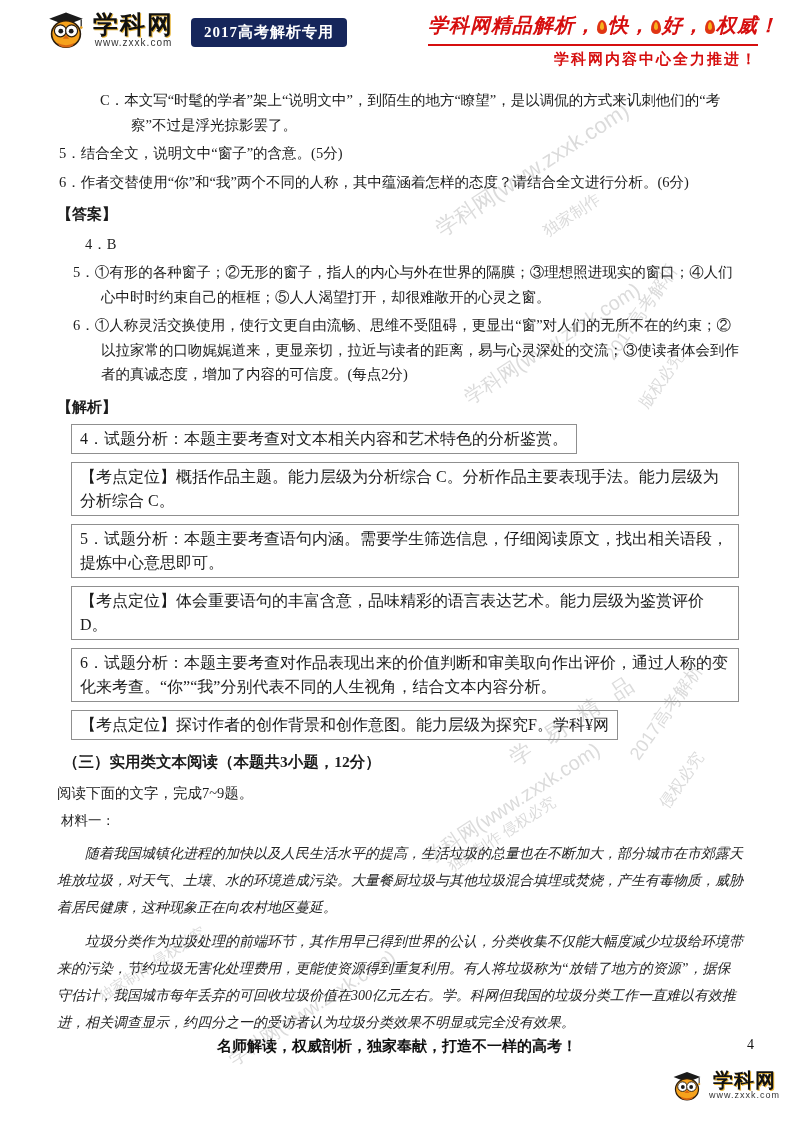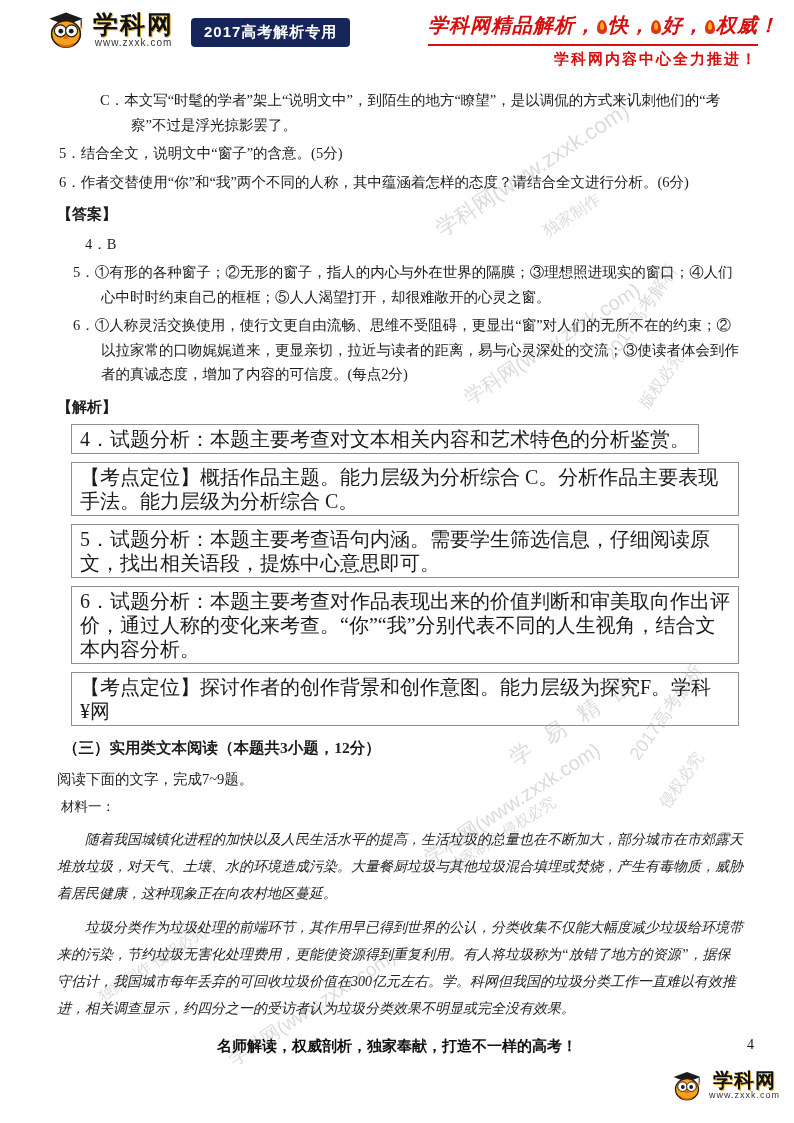--- a/index.html
+++ b/index.html
@@ -7,40 +7,40 @@
   body { font-family:"Liberation Serif","DejaVu Serif",serif; color:#1c1c1c; position:relative; overflow:hidden; }
   .page { position:absolute; inset:0; background:#ffffff; }
 
   
   .header { position:absolute; top:8px; left:46px; right:36px; height:74px; }
   .logo-left { position:absolute; left:0; top:2px; display:flex; align-items:flex-end; gap:7px; }
   .logo-text { display:flex; flex-direction:column; align-items:center; line-height:1.05; padding-bottom:2px; }
   .logo-name { font-family:"Liberation Sans","DejaVu Sans",sans-serif; font-size:25px; font-weight:bold; color:#111;
                text-shadow:1px 1px 0 #e8b63c; letter-spacing:2px; }
   .logo-url  { font-family:"Liberation Sans","DejaVu Sans",sans-serif; font-size:10px; color:#333; letter-spacing:1px; }
-  .banner { background:#16265b; color:#ffffff; font-family:Liberation Sans, sans-serif;
+  .banner { background:#16265b; color:#ffffff; font-family:Liberation Serif, serif;
             font-size:15px; font-weight:bold; padding:5px 13px; border-radius:4px; margin:0 0 3px 10px; letter-spacing:1px; }
   .header-right { position:absolute; right:0; top:4px; width:330px; text-align:right; }
   .slogan-main { color:#d60f0f; font-size:20px; font-weight:bold; font-style:italic; letter-spacing:1px; white-space:nowrap; }
   .flame { display:inline-block; width:10px; height:14px; background:#e03514; margin:0 1px;
            border-radius:50% 50% 50% 50% / 68% 68% 32% 32%; position:relative; vertical-align:-2px; }
   .flame::after { content:""; position:absolute; left:3px; top:2px; width:4px; height:8px; background:#f7b21c;
                   border-radius:50% 50% 50% 50% / 70% 70% 30% 30%; }
   .red-line { border-top:2px solid #d60f0f; margin:5px 0 4px 0; }
   .slogan-sub { color:#d60f0f; font-size:15px; font-weight:bold; letter-spacing:2px; }
 
   
   .content { position:absolute; top:88px; left:57px; width:686px; }
   .content p { font-size:14.5px; line-height:24.5px; margin:0 0 4px 0; }
   p.opt  { padding-left:74px; text-indent:-31px; }
   p.q    { padding-left:18px; text-indent:-16px; }
   p.label{ font-weight:bold; font-size:15px; margin:8px 0 5px 0; }
   p.ans  { margin-left:28px; }
   p.ans-hang { padding-left:44px; text-indent:-28px; }
-  p.box  { border:1px solid #8f8f8f; padding:2px 8px; margin:2px 0 8px 14px; width:fit-content; max-width:668px; font-size:20px; line-height:24px; }
+  p.box  { border:1px solid #8f8f8f; padding:2px 8px; margin:2px 0 8px 14px; width:fit-content; max-width:668px; font-size:16px; line-height:24px; }
   p.section-title { font-weight:bold; font-size:15.5px; margin:10px 0 6px 6px; }
   p.plain { margin-left:0; }
   p.material-label { font-size:13.5px; margin:4px 0 6px 4px; color:#222; }
   p.material { font-style:italic; font-size:14px; line-height:27px; text-indent:2em; color:#222; margin-bottom:7px; }
 
   
   .footer-slogan { position:absolute; top:1037px; left:0; width:100%; text-align:center; font-weight:bold; font-size:15px; color:#111; }
   .page-num { position:absolute; top:1037px; right:40px; font-size:14px; color:#111; }
 
   
@@ -109,20 +109,21 @@
 
     <p class="label">【答案】</p>
     <p class="ans">4．B</p>
     <p class="ans-hang">5．①有形的各种窗子；②无形的窗子，指人的内心与外在世界的隔膜；③理想照进现实的窗口；④人们心中时时约束自己的框框；⑤人人渴望打开，却很难敞开的心灵之窗。</p>
     <p class="ans-hang">6．①人称灵活交换使用，使行文更自由流畅、思维不受阻碍，更显出“窗”对人们的无所不在的约束；②以拉家常的口吻娓娓道来，更显亲切，拉近与读者的距离，易与心灵深处的交流；③使读者体会到作者的真诚态度，增加了内容的可信度。(每点2分)</p>
 
     <p class="label">【解析】</p>
     <p class="box">4．试题分析：本题主要考查对文本相关内容和艺术特色的分析鉴赏。</p>
     <p class="box">【考点定位】概括作品主题。能力层级为分析综合 C。分析作品主要表现手法。能力层级为分析综合 C。</p>
     <p class="box">5．试题分析：本题主要考查语句内涵。需要学生筛选信息，仔细阅读原文，找出相关语段，提炼中心意思即可。</p>
+    <p class="box">【考点定位】体会重要语句的丰富含意，品味精彩的语言表达艺术。能力层级为鉴赏评价 D。</p>
     <p class="box">6．试题分析：本题主要考查对作品表现出来的价值判断和审美取向作出评价，通过人称的变化来考查。“你”“我”分别代表不同的人生视角，结合文本内容分析。</p>
     <p class="box">【考点定位】探讨作者的创作背景和创作意图。能力层级为探究F。学科¥网</p>
 
     <p class="section-title">（三）实用类文本阅读（本题共3小题，12分）</p>
     <p class="plain">阅读下面的文字，完成7~9题。</p>
     <p class="material-label">材料一：</p>
     <p class="material">随着我国城镇化进程的加快以及人民生活水平的提高，生活垃圾的总量也在不断加大，部分城市在市郊露天堆放垃圾，对天气、土壤、水的环境造成污染。大量餐厨垃圾与其他垃圾混合填埋或焚烧，产生有毒物质，威胁着居民健康，这种现象正在向农村地区蔓延。</p>
     <p class="material">垃圾分类作为垃圾处理的前端环节，其作用早已得到世界的公认，分类收集不仅能大幅度减少垃圾给环境带来的污染，节约垃圾无害化处理费用，更能使资源得到重复利用。有人将垃圾称为“放错了地方的资源”，据保守估计，我国城市每年丢弃的可回收垃圾价值在300亿元左右。学。科网但我国的垃圾分类工作一直难以有效推进，相关调查显示，约四分之一的受访者认为垃圾分类效果不明显或完全没有效果。</p>
   </div>
 

